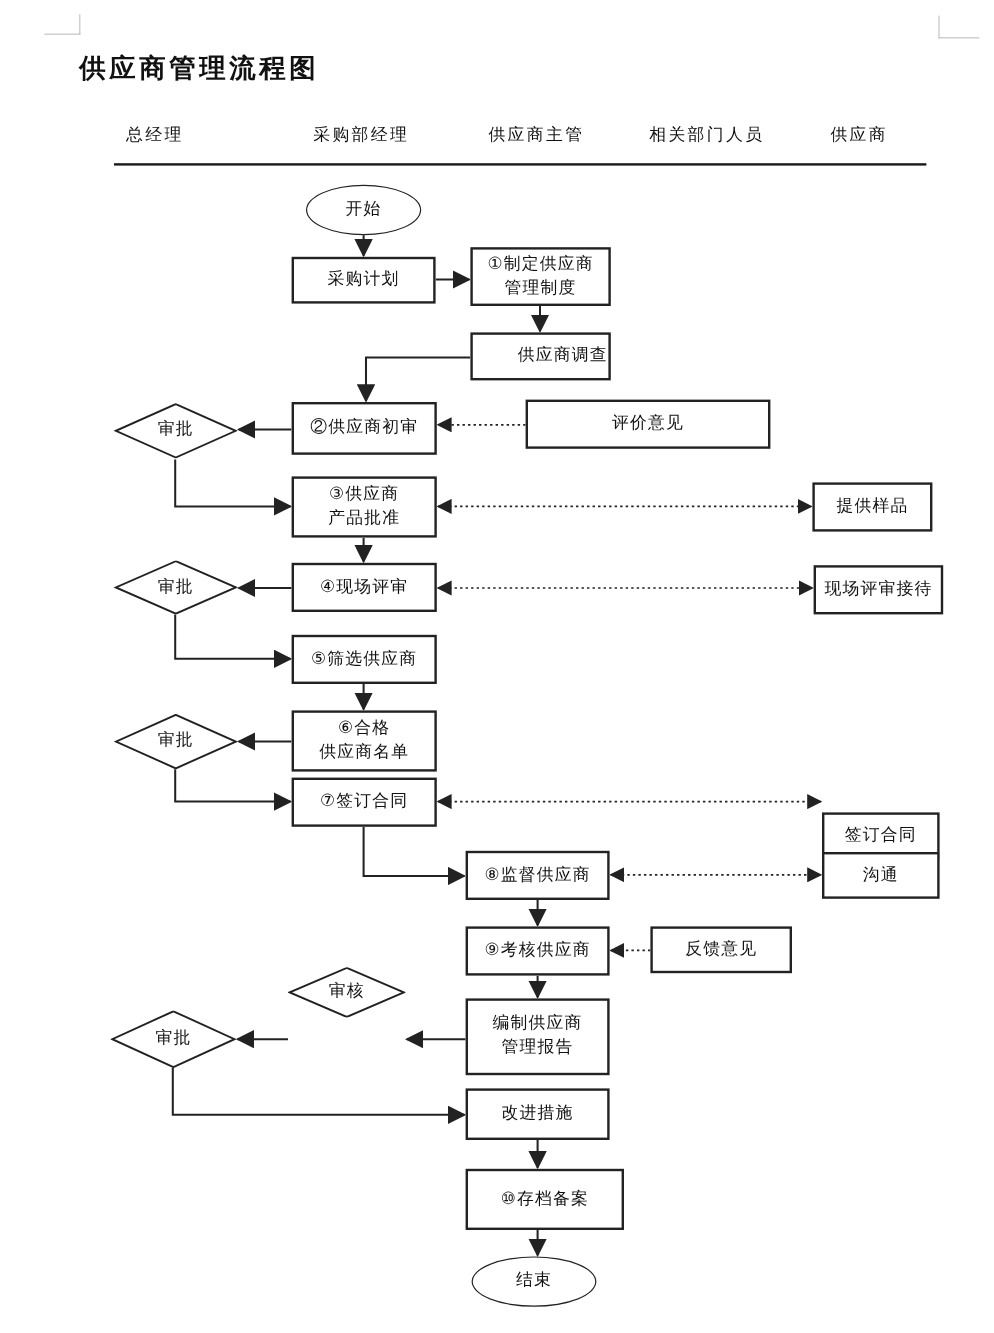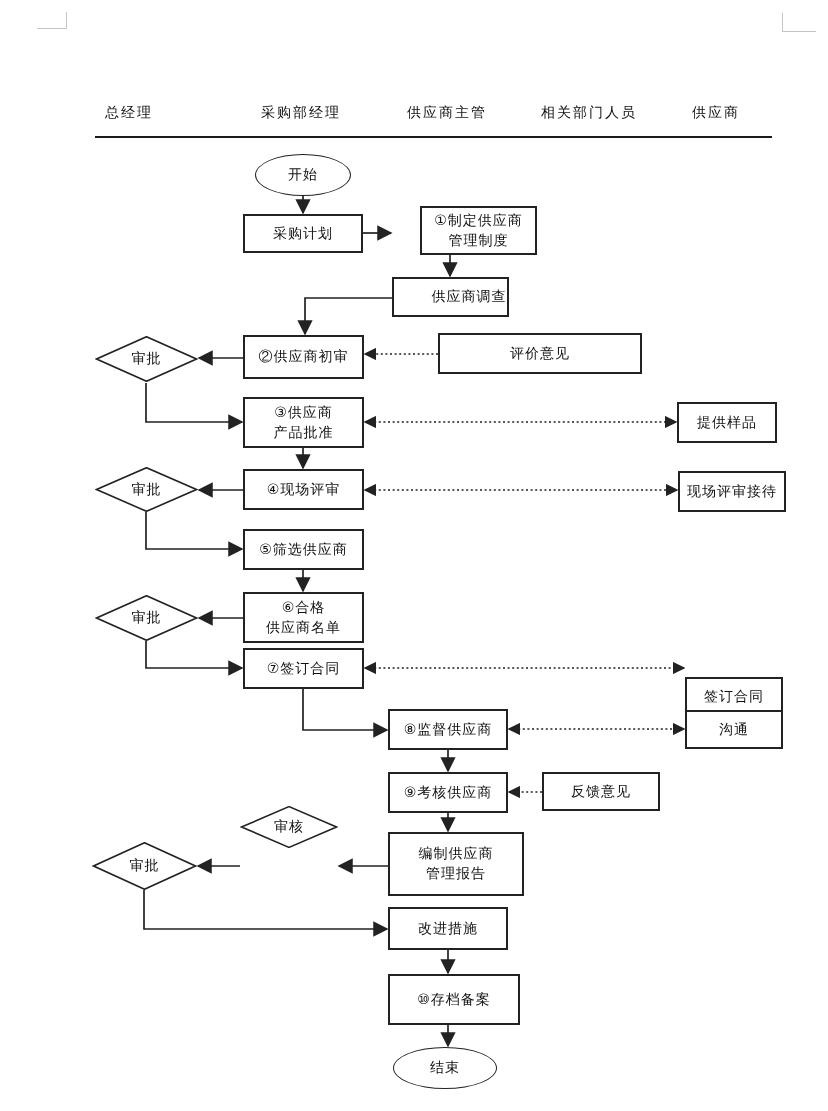--- a/index.html
+++ b/index.html
@@ -34,20 +34,21 @@
   .node.diamond polygon{fill:#ffffff;stroke:#222222;stroke-width:1.6;vector-effect:non-scaling-stroke;}
   .node .label{position:relative;z-index:1;}
 </style>
 </head>
 <body>
 
 <div id="page">
   <div id="crop-left" class="crop"></div>
   <div id="crop-right" class="crop"></div>
 
+  <div id="title">供应商管理流程图</div>
 
   <div class="lane-label" style="left:94px;width:70px;">总经理</div>
   <div class="lane-label" style="left:256px;width:90px;">采购部经理</div>
   <div class="lane-label" style="left:402px;width:90px;">供应商主管</div>
   <div class="lane-label" style="left:535px;width:108px;font-family:Liberation Mono, monospace;">相关部门人员</div>
   <div class="lane-label" style="left:681px;width:70px;">供应商</div>
 
   <div id="lane-rule"></div>
 
   <svg id="edges-layer" width="828" height="1111">
@@ -84,21 +85,21 @@
       <path d="M448,1025 L448,1046" class="edge solid" marker-end="url(#arrowhead)"></path>
     </svg>
 
   <div id="nodes-layer">
       <div class="node ellipse" style="left: 255px; top: 154px; width: 96px; height: 42px;">
         <span class="label">开始</span>
       </div>
       <div class="node rect" style="left: 243px; top: 214px; width: 120px; height: 39px;">
         <span class="label">采购计划</span>
       </div>
-      <div class="node rect" style="left: 392px; top: 206px; width: 117px; height: 49px; margin-left: 28px;">
+      <div class="node rect" style="left: 392px; top: 206px; width: 117px; height: 49px;">
         <span class="label">①制定供应商<br>管理制度</span>
       </div>
       <div class="node rect" style="left: 392px; top: 277px; width: 117px; height: 40px; padding-left: 37px;">
         <span class="label">供应商调查</span>
       </div>
       <div class="node rect" style="left: 243px; top: 335px; width: 121px; height: 44px; font-family: Liberation Serif, serif;">
         <span class="label">②供应商初审</span>
       </div>
       <div class="node rect" style="left: 438px; top: 333px; width: 204px; height: 41px;">
         <span class="label">评价意见</span>
@@ -150,21 +151,21 @@
       </div>
       <div class="node rect" style="left: 685px; top: 710px; width: 98px; height: 39px;">
         <span class="label">沟通</span>
       </div>
       <div class="node rect" style="left: 388px; top: 772px; width: 120px; height: 41px;">
         <span class="label">⑨考核供应商</span>
       </div>
       <div class="node rect" style="left: 542px; top: 772px; width: 118px; height: 39px;">
         <span class="label">反馈意见</span>
       </div>
-      <div class="node rect" style="left: 388px; top: 832px; width: 136px; height: 64px;">
+      <div class="node rect" style="left: 388px; top: 832px; width: 120px; height: 64px;">
         <span class="label">编制供应商<br>管理报告</span>
       </div>
       <div class="node diamond" style="left: 240px; top: 806px; width: 98px; height: 42px;">
         <svg viewBox="0 0 100 100" preserveAspectRatio="none">
           <polygon points="50,1.5 98.5,50 50,98.5 1.5,50"></polygon>
         </svg>
         <span class="label">审核</span>
       </div>
       <div class="node diamond" style="left: 92px; top: 842px; width: 105px; height: 48px;">
         <svg viewBox="0 0 100 100" preserveAspectRatio="none">

